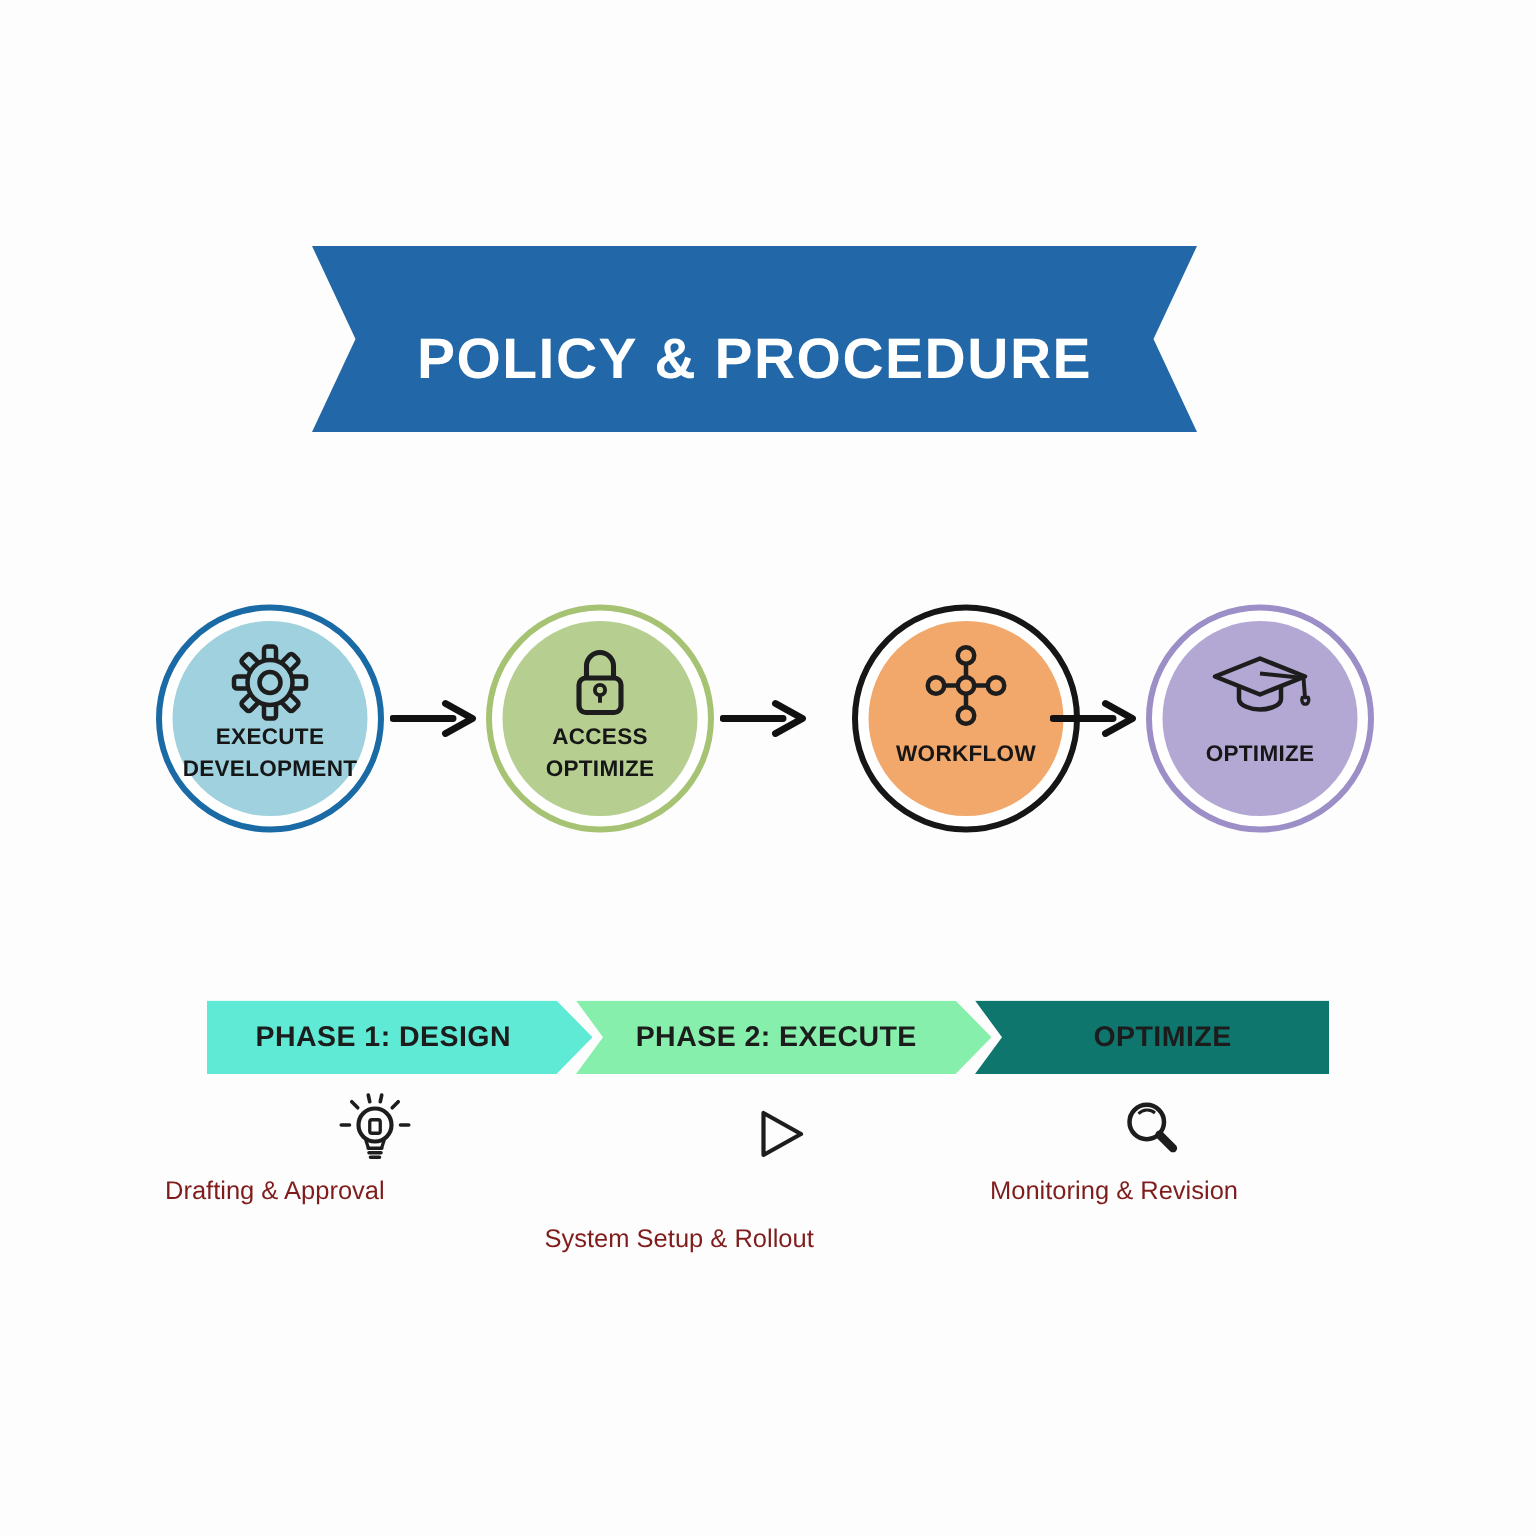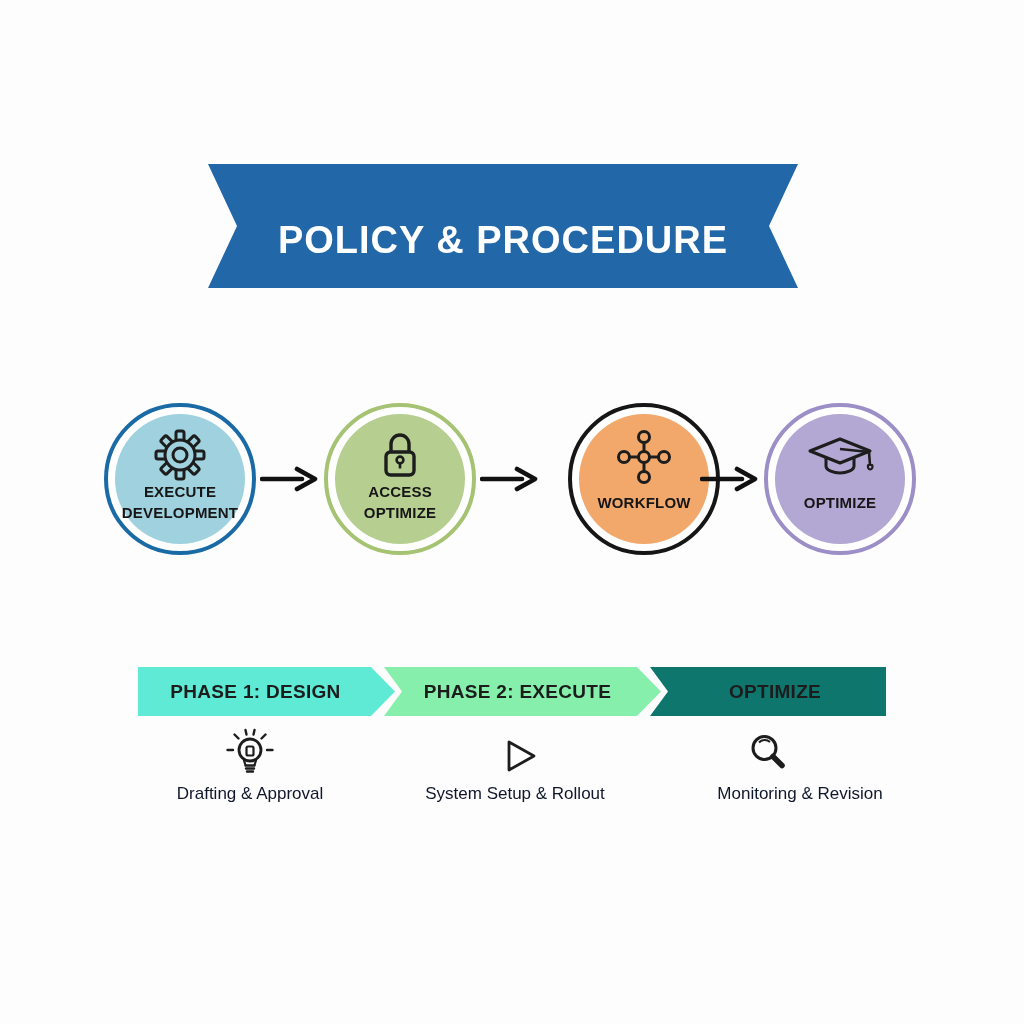--- a/index.html
+++ b/index.html
@@ -49,24 +49,24 @@
   .phase2{left:246px;width:277px;background:#86efac;
     clip-path:polygon(0 0,calc(100% - 24px) 0,100% 50%,calc(100% - 24px) 100%,0 100%,18px 50%);
     padding-right:10px;box-sizing:border-box;}
   .phase3{left:512px;width:236px;background:#0f766e;
     clip-path:polygon(0 0,100% 0,100% 100%,0 100%,18px 50%);
     padding-left:14px;box-sizing:border-box;text-align:right;}
 
   
   .detail-icon{position:absolute;}
   .caption{
-    position:absolute;top:784px;width:280px;text-align:center;
-    font-size:17px;color:#0f172a;
-  }
-  .cap1{left:110px;} .cap2{left:375px;} .cap3{left:660px;}
+    position:absolute;top:784px;width:280px;
+    font-size:17px;color:#7f1d1d;
+  }
+  .cap1{left:110px;} .cap2{left:363px;margin-top:32px;} .cap3{left:660px;}
 
   svg{display:block;}
 </style>
 </head>
 <body>
 
 <div class="stage">
 
   <div class="banner">
     <div class="banner-line">POLICY &amp; PROCEDURE</div>

